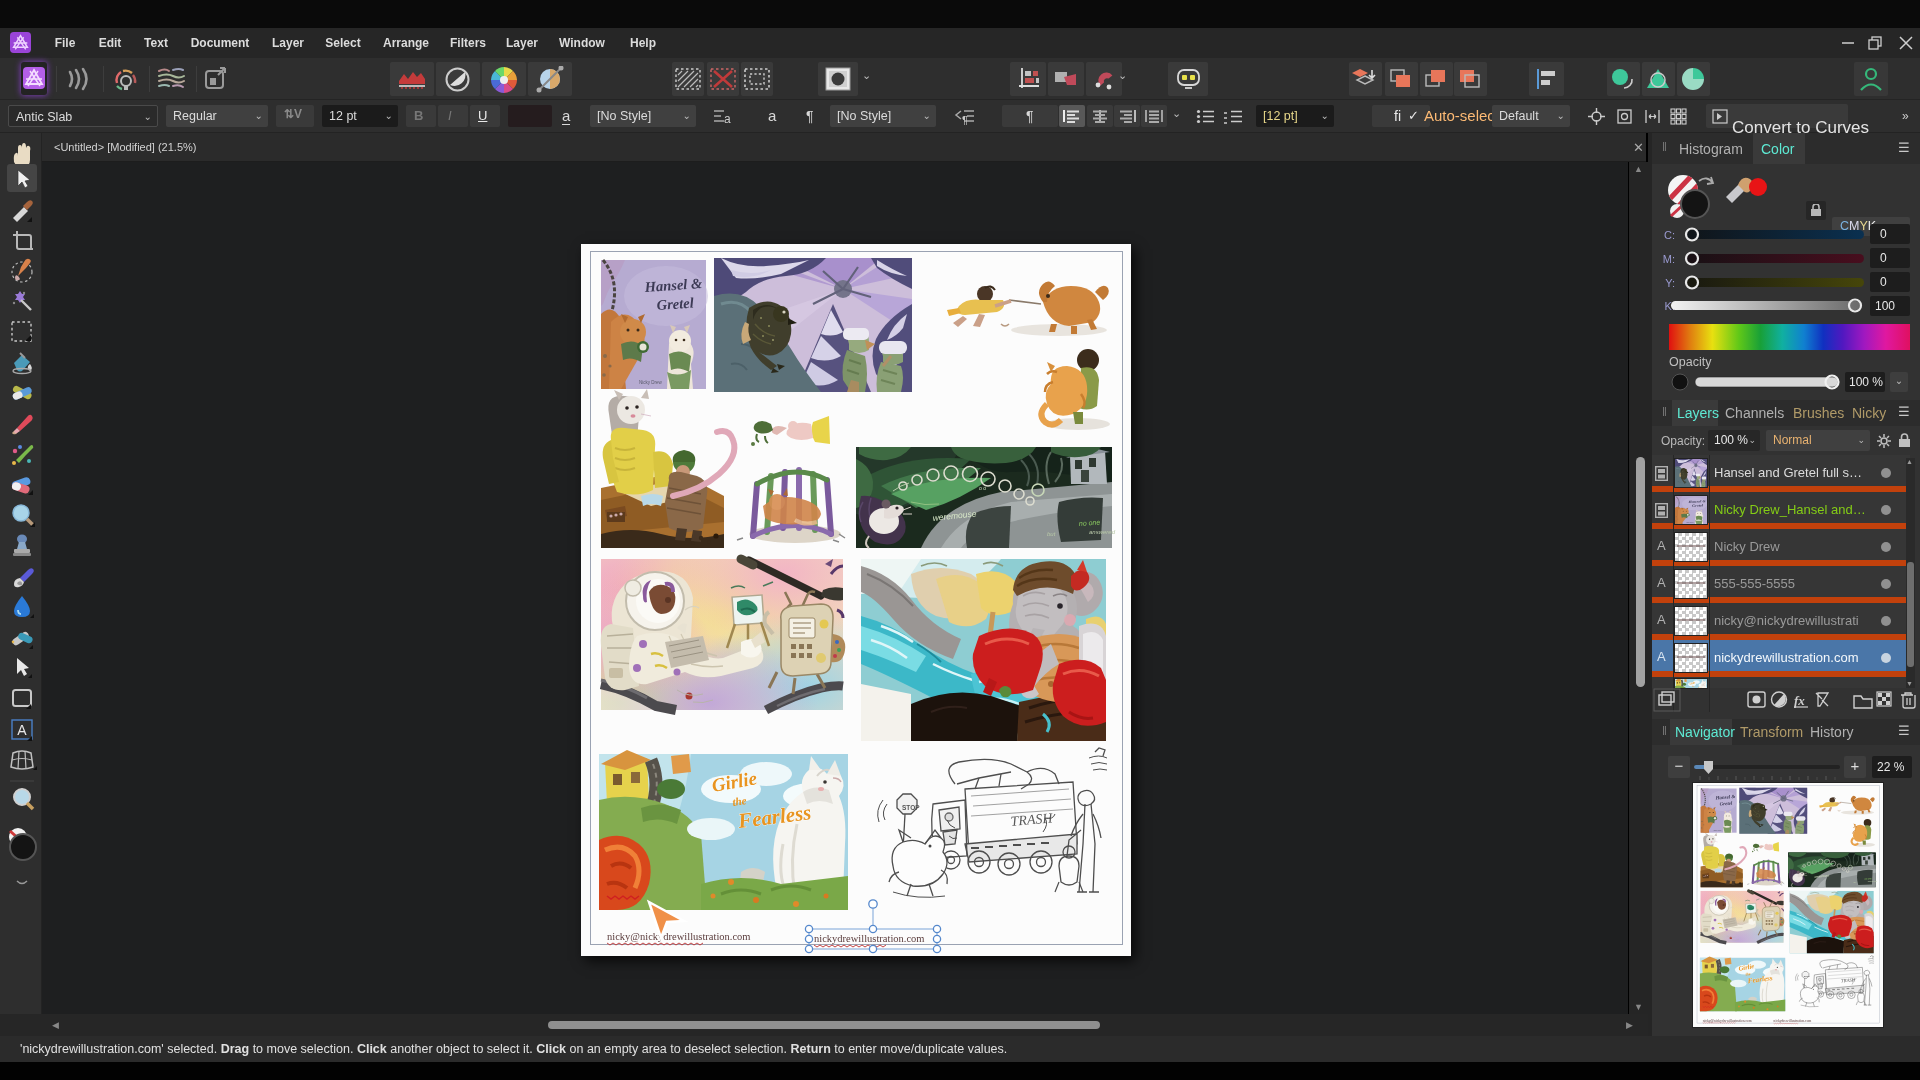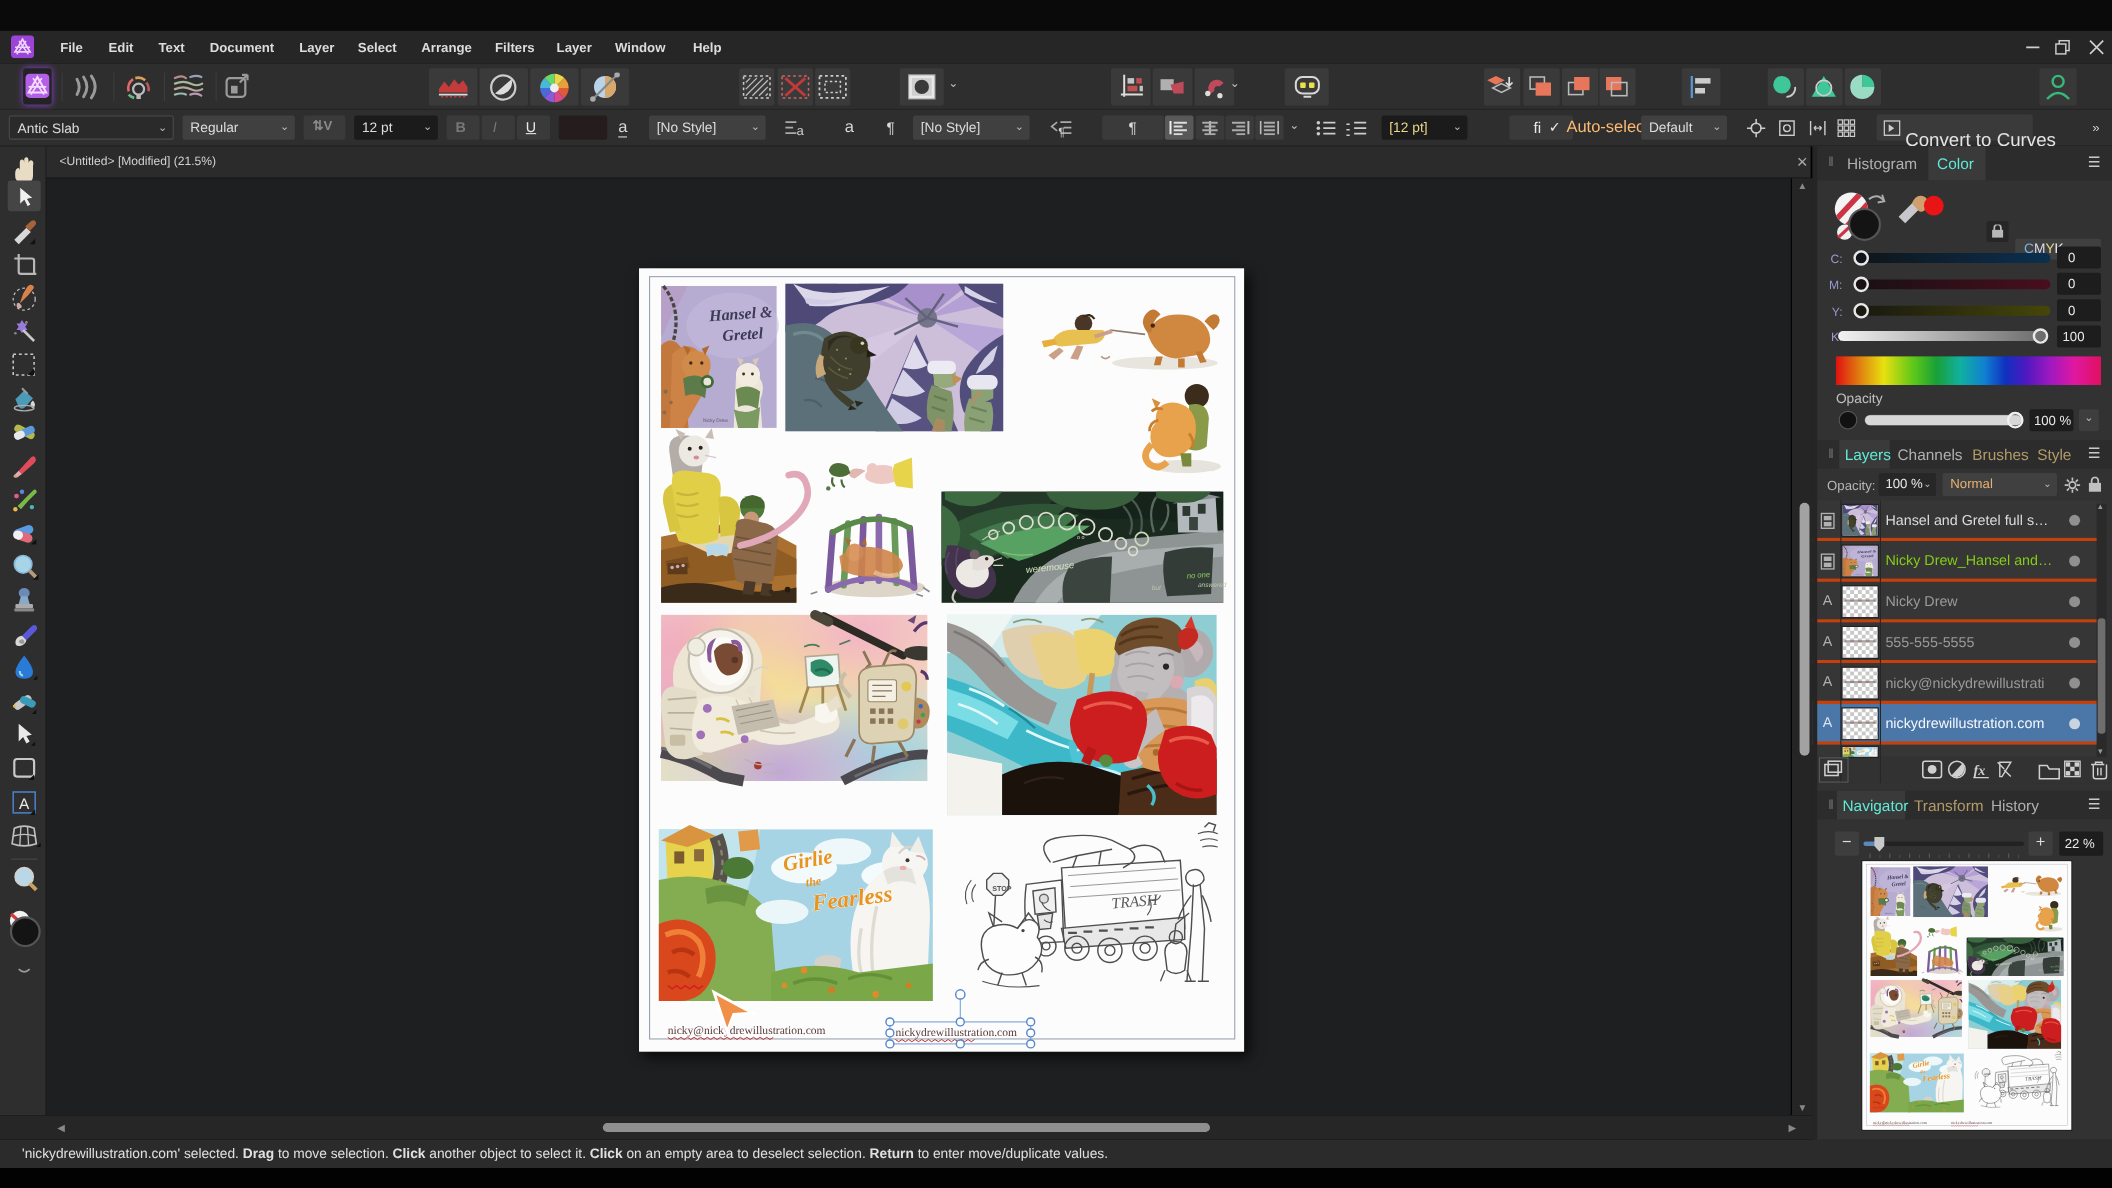--- a/index.html
+++ b/index.html
@@ -20,21 +20,21 @@
   #blackstrip { left:0; top:1062px; width:1920px; height:18px; background:#020202; }
   #rightcol { left:1648px; top:133px; width:272px; height:903px; background:#323232; }
   .tbox { position:absolute; background:#3a3a3a; border-radius:2px; }
   .combo { position:absolute; background:#404040; border-radius:2px; color:#dcdcdc; font-size:12.5px; line-height:22px; height:22px; padding-left:7px; }
   .combo .chev, .chevi { position:absolute; right:5px; top:0; color:#bbb; font-size:10px; }
   .darkin { background:#1b1b1b; }
   .ptab { position:absolute; font-size:14px; color:#b0b0b0; }
   .ptab.active { color:#5eead4; }
   svg { display:block; }
   .dot { position:absolute; width:10px; height:10px; border-radius:50%; background:#909090; }
-  .lrow { position:absolute; left:0; width:262px; height:37px; border-bottom:3px solid #c2410c; background:#363636; }
+  .lrow { position:absolute; left:0; width:262px; height:37px; border-bottom:6px solid #c2410c; background:#363636; }
   .lrow.sel { background:#4a76a8; }
   .licon { position:absolute; left:9px; top:9px; font-size:13px; color:#b0b0b0; }
   .lthumb { position:absolute; left:27px; top:4px; width:32px; height:28px; background:#fff; overflow:hidden; outline:1px solid #222; }
   .lthumb.checker { background-image:conic-gradient(#c8c8c8 25%, #fff 0 50%, #c8c8c8 0 75%, #fff 0); background-size:7px 7px; }
   .tline { position:absolute; left:2px; top:12px; width:28px; height:2px; background:rgba(100,70,70,0.5); }
   .ltext { position:absolute; left:66px; top:10px; font-size:13px; color:#9a9a9a; }
   .lrow::before { content:""; position:absolute; left:25px; top:0; width:1px; height:37px; background:#262626; }
   .lrow::after { content:""; position:absolute; left:61px; top:0; width:1px; height:37px; background:#262626; }
 </style>
 </head>
@@ -1145,21 +1145,21 @@
     <div class="abs" style="left:242px;top:239px;width:18px;height:20px;background:#3e3e3e;border-radius:2px;color:#bbb;font-size:10px;text-align:center;line-height:18px">⌄</div>
   </div>
 
   <div class="abs" style="left:0;top:267px;width:272px;height:312px;background:#323232">
     <div class="abs" style="left:0;top:0;width:272px;height:26px;background:#2c2c2c"></div>
     <span class="abs" style="left:14px;top:5px;color:#777;font-size:12px">‖</span>
     <div class="abs" style="left:24px;top:0;width:46px;height:26px;background:#3a3a3a"></div>
     <span class="ptab active" style="left:29px;top:5px">Layers</span>
     <span class="ptab" style="left:77px;top:5px">Channels</span>
     <span class="ptab" style="left:145px;top:5px;color:#b09a68">Brushes</span>
-    <span class="ptab" style="left:204px;top:5px;color:#b09a68">Style</span>
+    <span class="ptab" style="left:204px;top:5px;color:#b09a68">Nicky</span>
     <span class="abs" style="left:250px;top:4px;color:#c8c8c8;font-size:13px">☰</span>
 
     <span class="abs" style="left:13px;top:34px;font-size:12px;color:#b8b8b8">Opacity:</span>
     <div class="abs" style="left:60px;top:30px;width:52px;height:21px;background:#272727;border-radius:2px;font-size:12px;line-height:21px;color:#e8e8e8"><span style="margin-left:6px">100 %</span><span class="abs" style="right:4px;color:#bbb;font-size:9px">⌄</span></div>
     <div class="abs" style="left:118px;top:30px;width:104px;height:21px;background:#404040;border-radius:2px;font-size:12px;line-height:21px;color:#e8b270"><span style="margin-left:7px">Normal</span><span class="abs" style="right:5px;color:#bbb;font-size:9px">⌄</span></div>
     <svg class="abs" style="left:228px;top:33px" width="16" height="16" viewBox="0 0 16 16">
         <circle cx="8" cy="8" r="3" fill="none" stroke="#c0c0c0" stroke-width="1.5"></circle>
         <g stroke="#c0c0c0" stroke-width="1.5">
           <path d="M8 1 v3 M8 12 v3 M1 8 h3 M12 8 h3 M3 3 l2 2 M11 11 l2 2 M13 3 l-2 2 M5 11 l-2 2"></path>
         </g>

